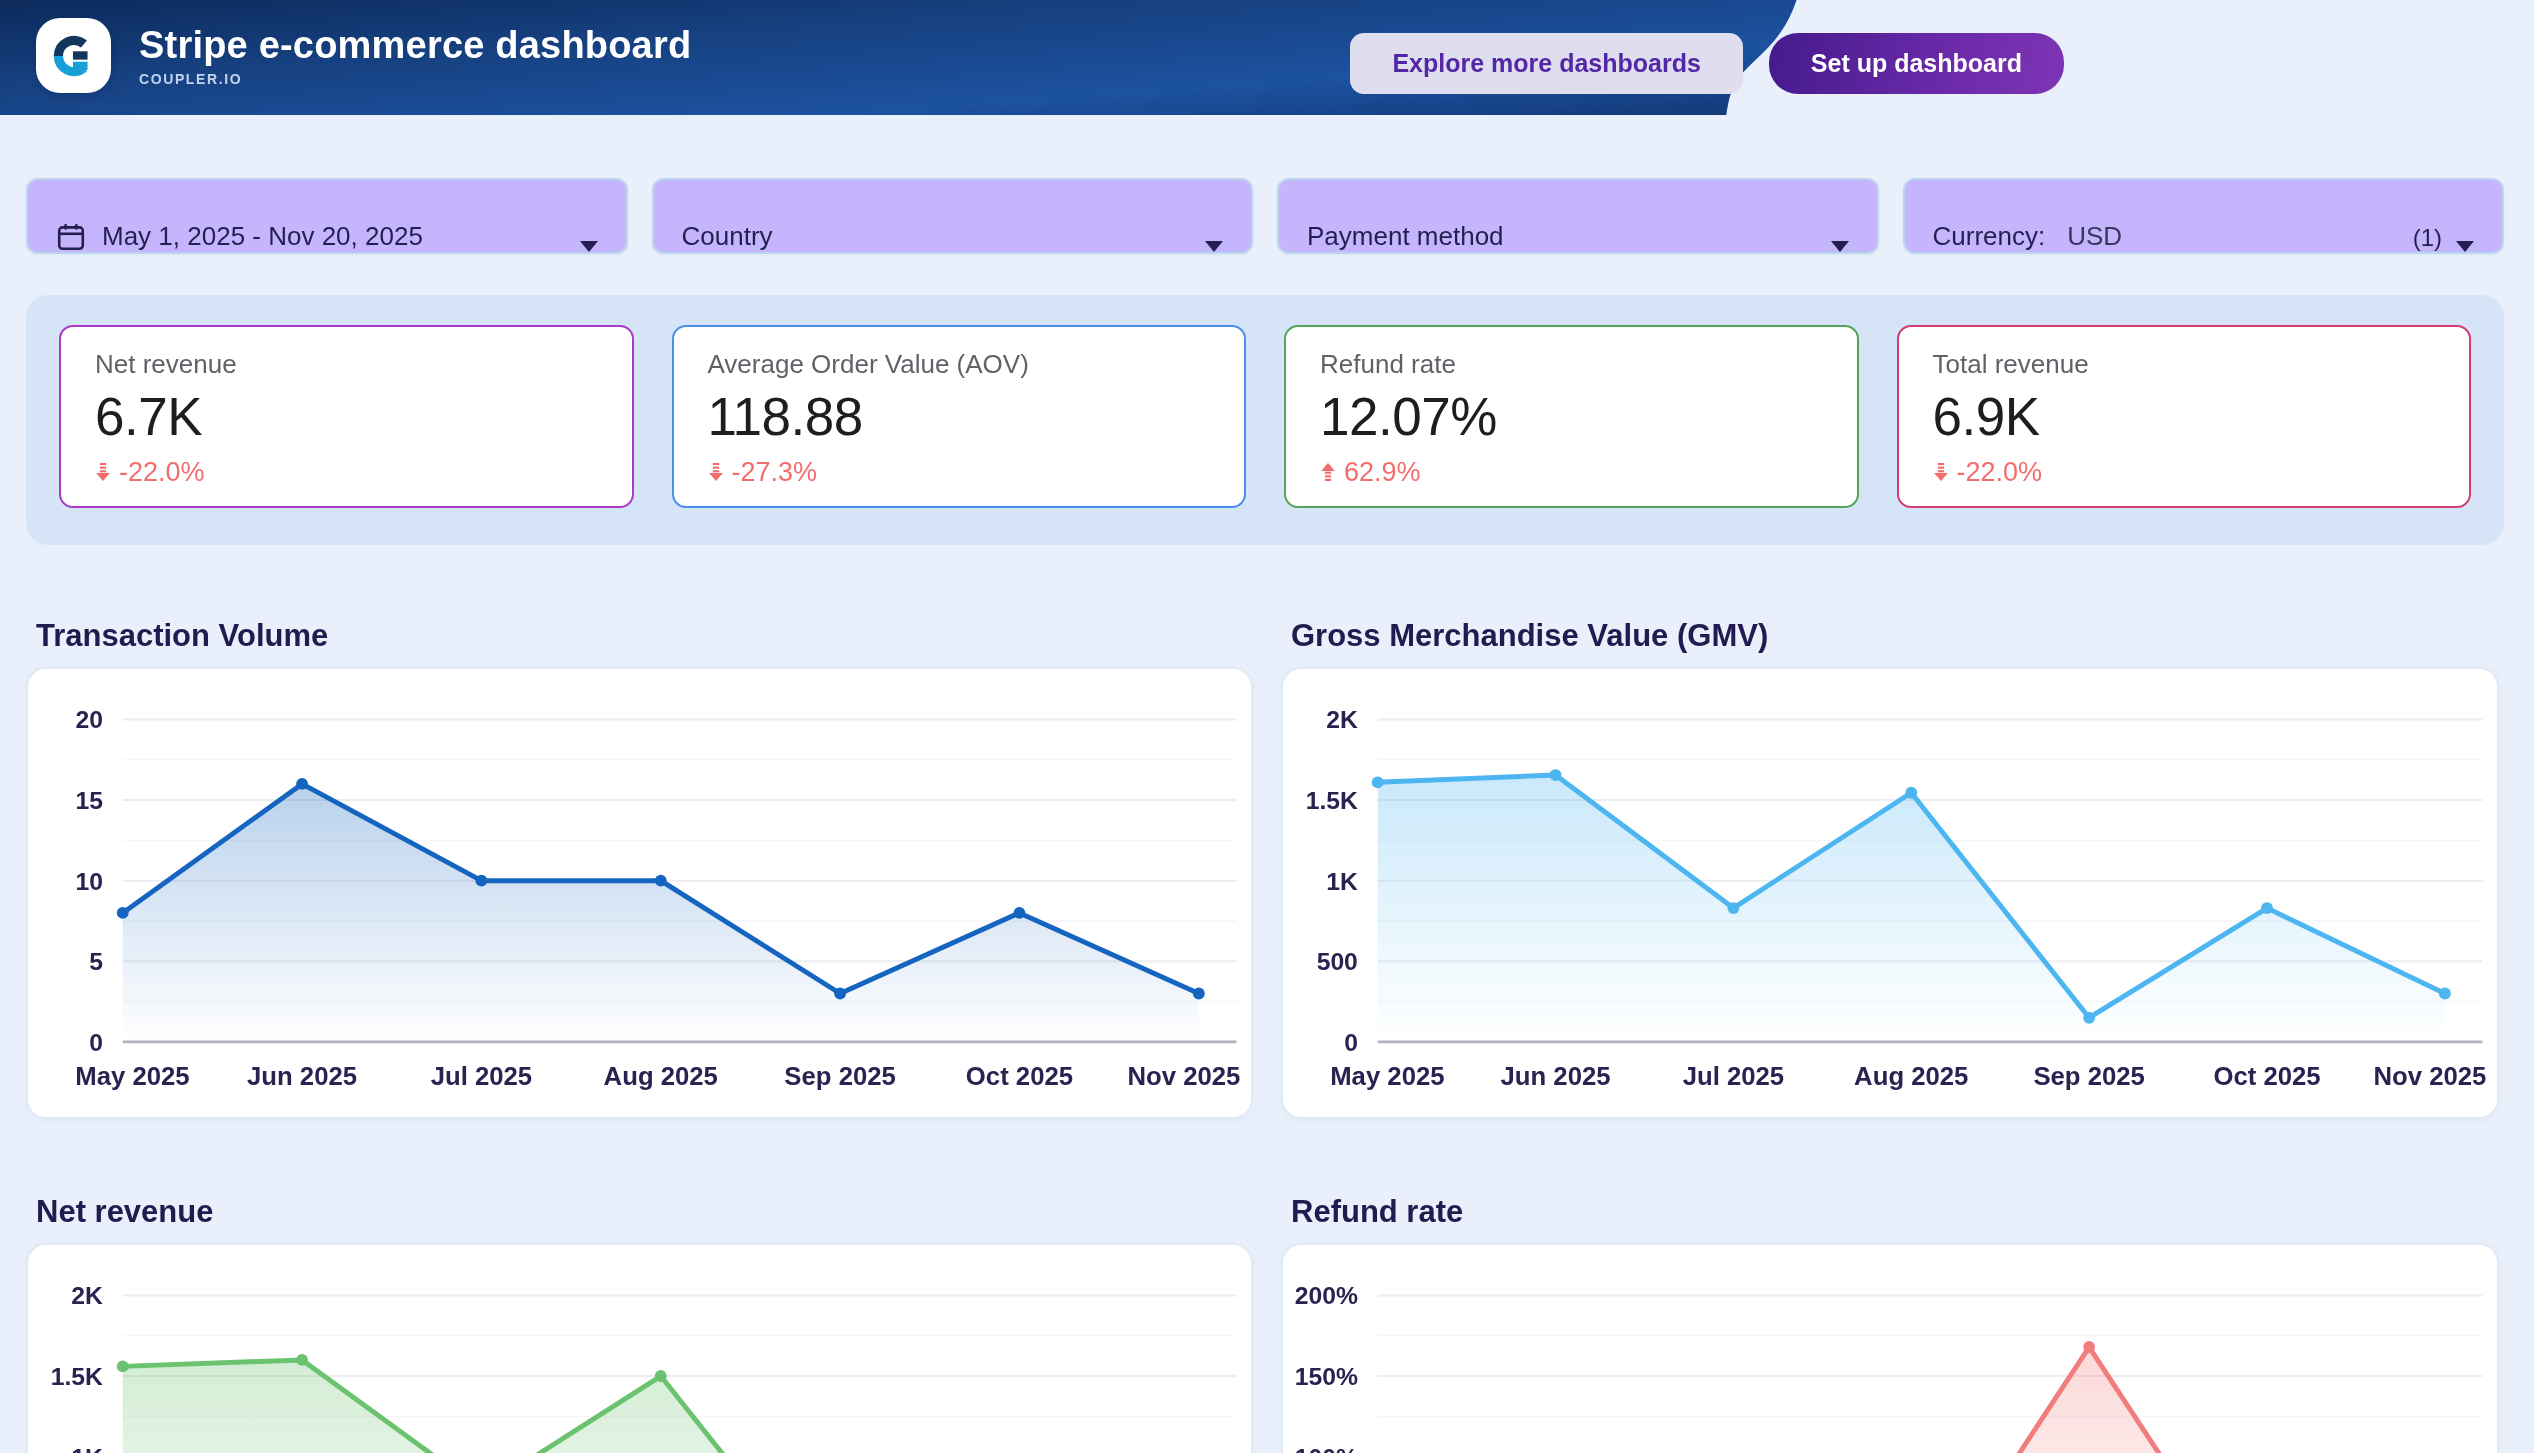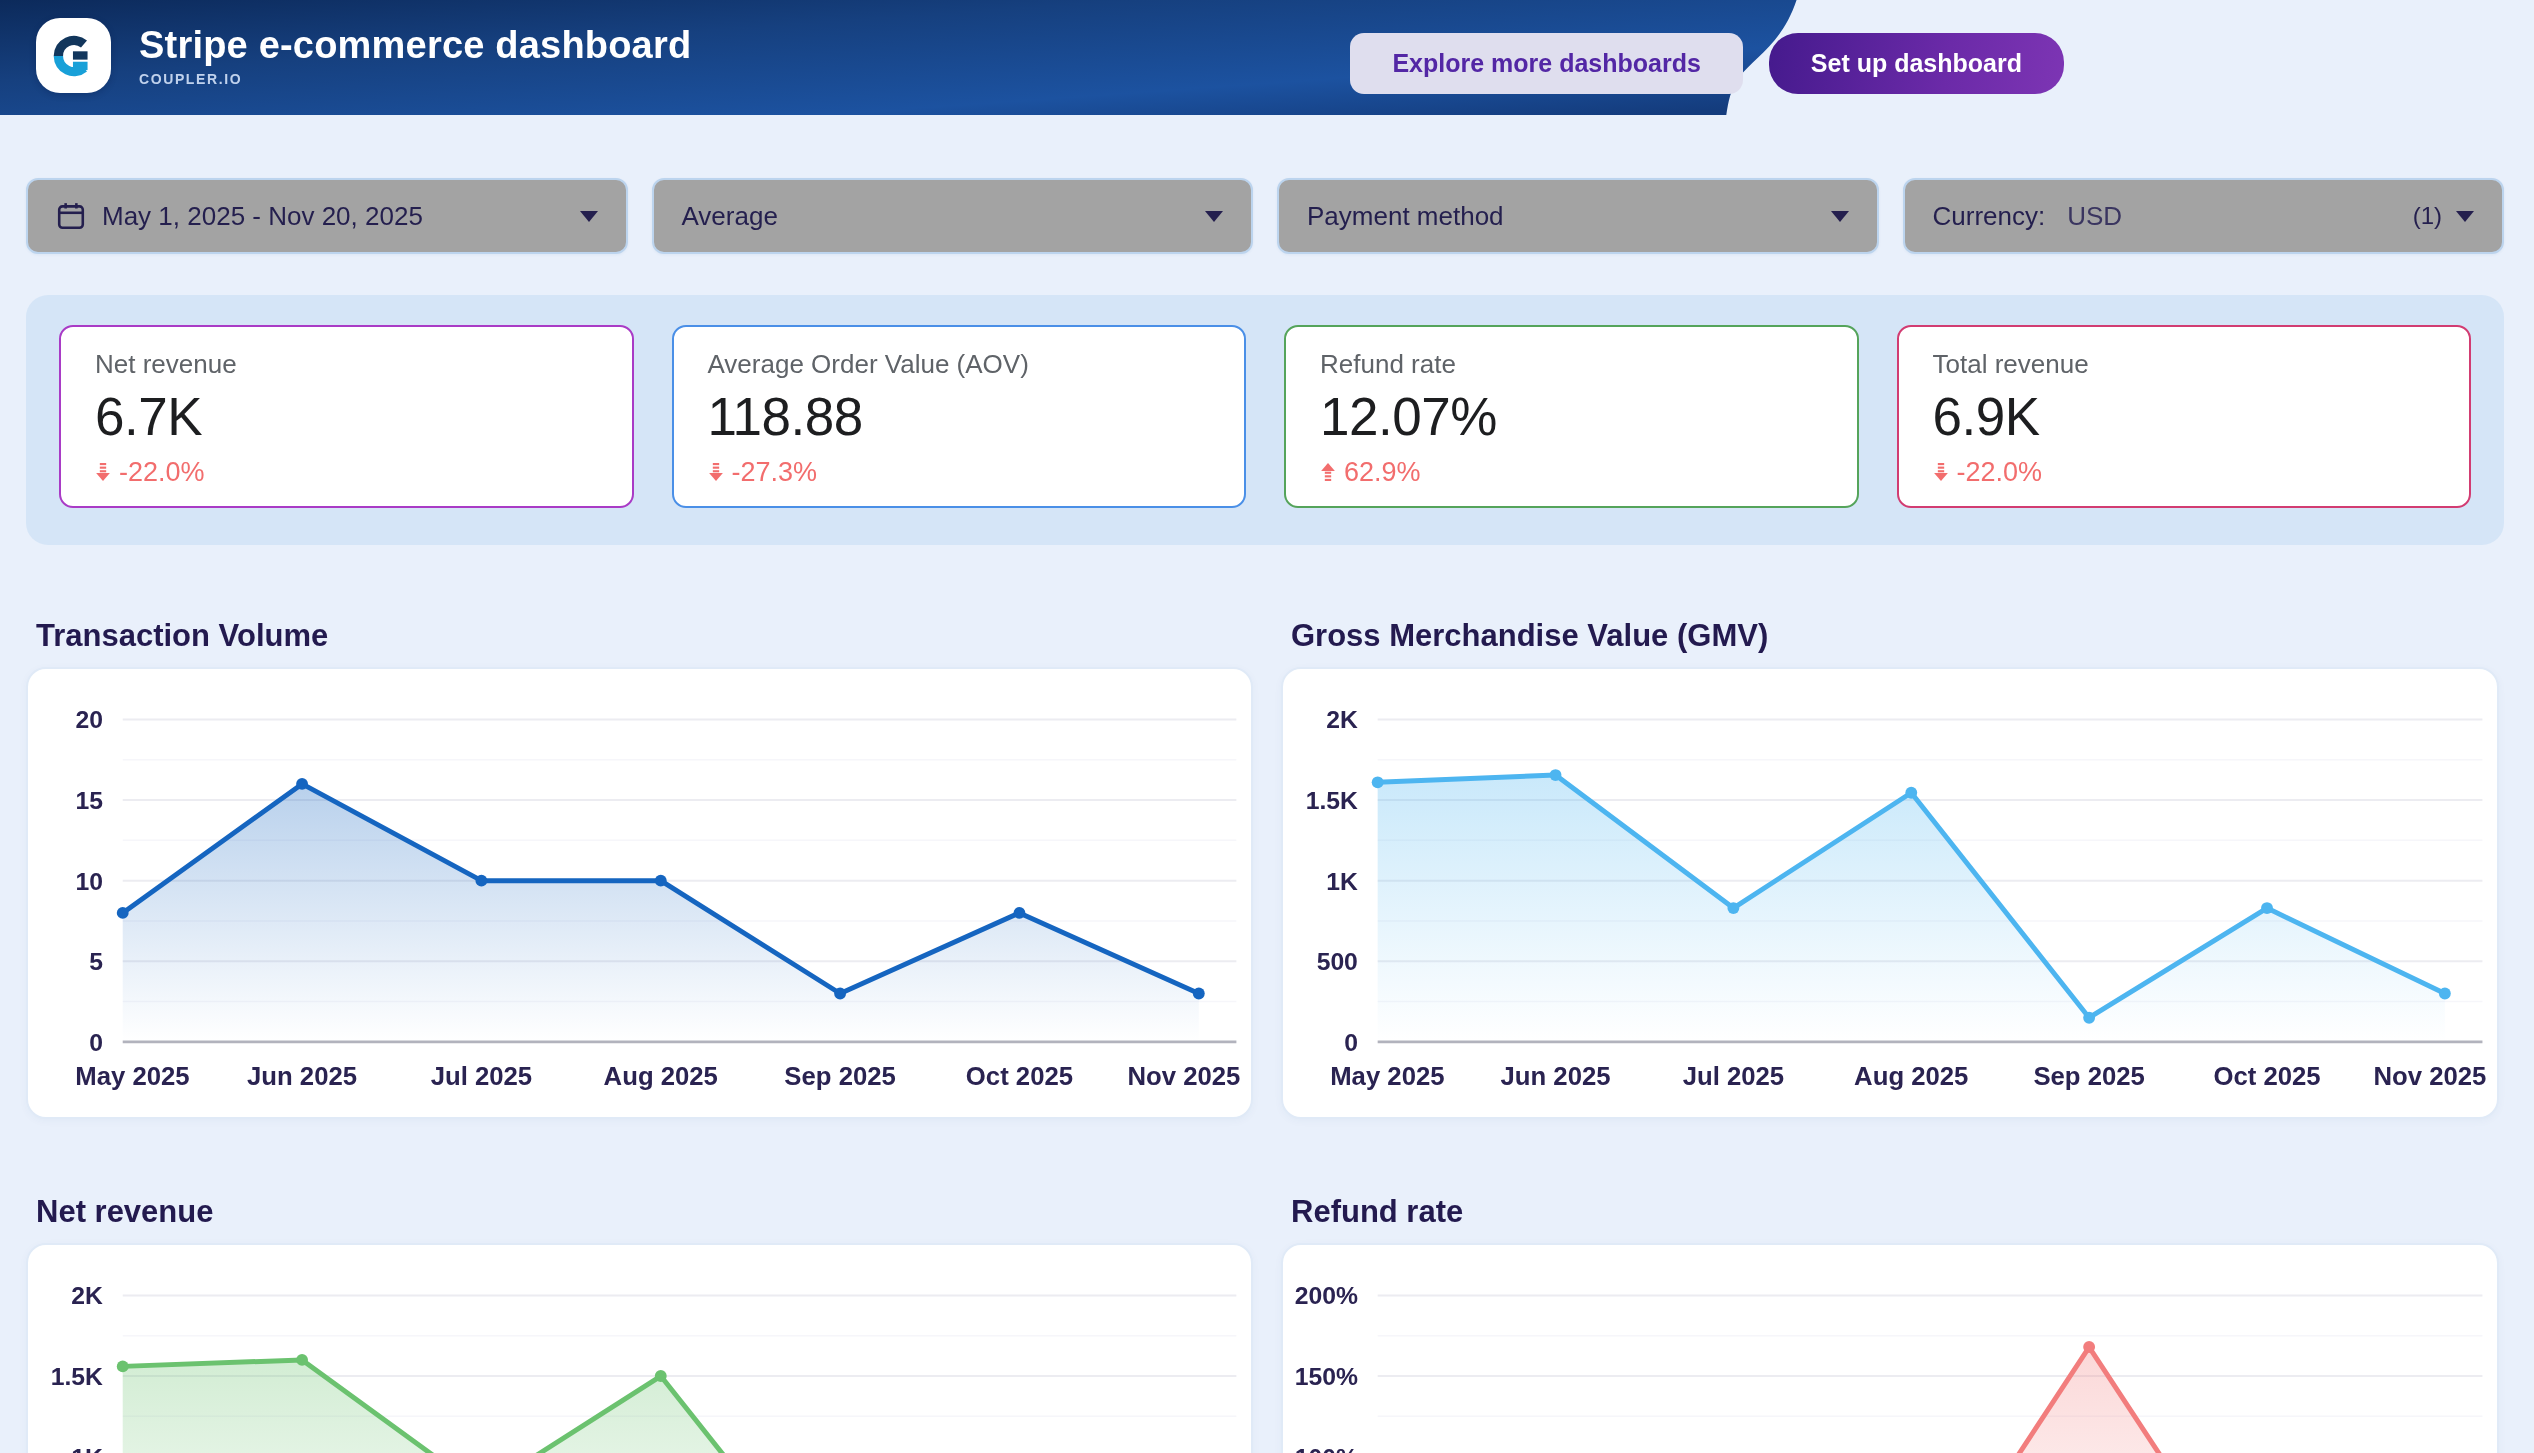--- a/index.html
+++ b/index.html
@@ -25,22 +25,22 @@
   .app-brand { color:rgba(222,235,255,.85); font-size:14px; font-weight:bold; letter-spacing:1.6px; }
   .header-buttons { position:absolute; top:33px; right:30px; display:flex; gap:26px; }
   .btn { height:61px; border:none; border-radius:14px; font-family:inherit;
          font-size:25px; font-weight:bold; padding:0 42px; cursor:pointer; }
   .btn-explore { background:#dfdeee; color:#5327a5; }
   .btn-setup { background:linear-gradient(100deg,#451a8d 0%,#6b2aa8 60%,#7d35b4 100%); color:#ffffff;border-radius:29px; }
 
   
   .filters { display:flex; gap:24px; margin:63px 30px 0 26px; }
   .filter-box {
-    flex:1; height:76px; background:#a3a3a3; border:2px solid #bcd4ee; border-radius:12px;
-    display:flex; align-items:center; padding:0 28px; font-size:26px; color:#241f4e;
+    flex:1; height:76px; background:#c4b5fd; border:2px solid #bcd4ee; border-radius:12px;
+    display:flex; align-items:flex-end; padding:0 28px; font-size:26px; color:#241f4e;
     box-shadow:0 1px 3px rgba(40,80,140,.06); cursor:pointer;
   }
   .filter-label { flex:1; display:flex; align-items:center; gap:16px; }
   .caret { width:0; height:0; border-left:9px solid transparent; border-right:9px solid transparent;
            border-top:11px solid #241f4e; flex:none; }
   .currency-count { font-size:24px; margin-right:14px; }
   .filter-value-light { color:#3a3560; margin-left:6px; }
   .cal-icon { flex:none; }
 
   
@@ -115,21 +115,21 @@
         <line x1="9" y1="2" x2="9" y2="7" stroke="#241f4e" stroke-width="2.4"></line>
         <line x1="19" y1="2" x2="19" y2="7" stroke="#241f4e" stroke-width="2.4"></line>
       </svg>
       <span>May 1, 2025 - Nov 20, 2025</span>
     </span>
     <span class="caret"></span>
   </div>
 
   <div class="filter-box">
     <span class="filter-label">
-        <span>Average</span>
+        <span>Country</span>
       </span>
     <span class="caret"></span>
   </div>
 
   <div class="filter-box">
     <span class="filter-label">
         <span>Payment method</span>
       </span>
     <span class="caret"></span>
   </div>

